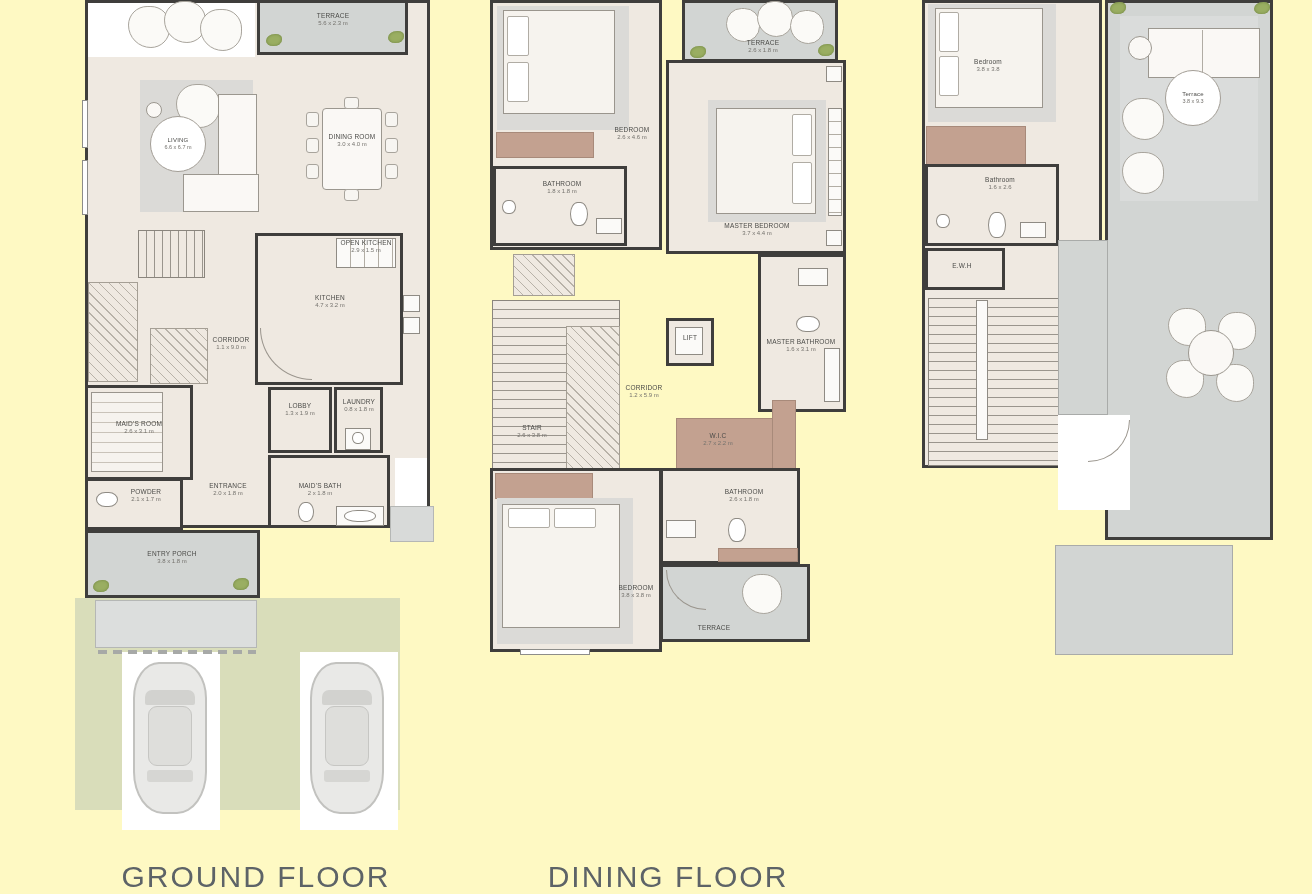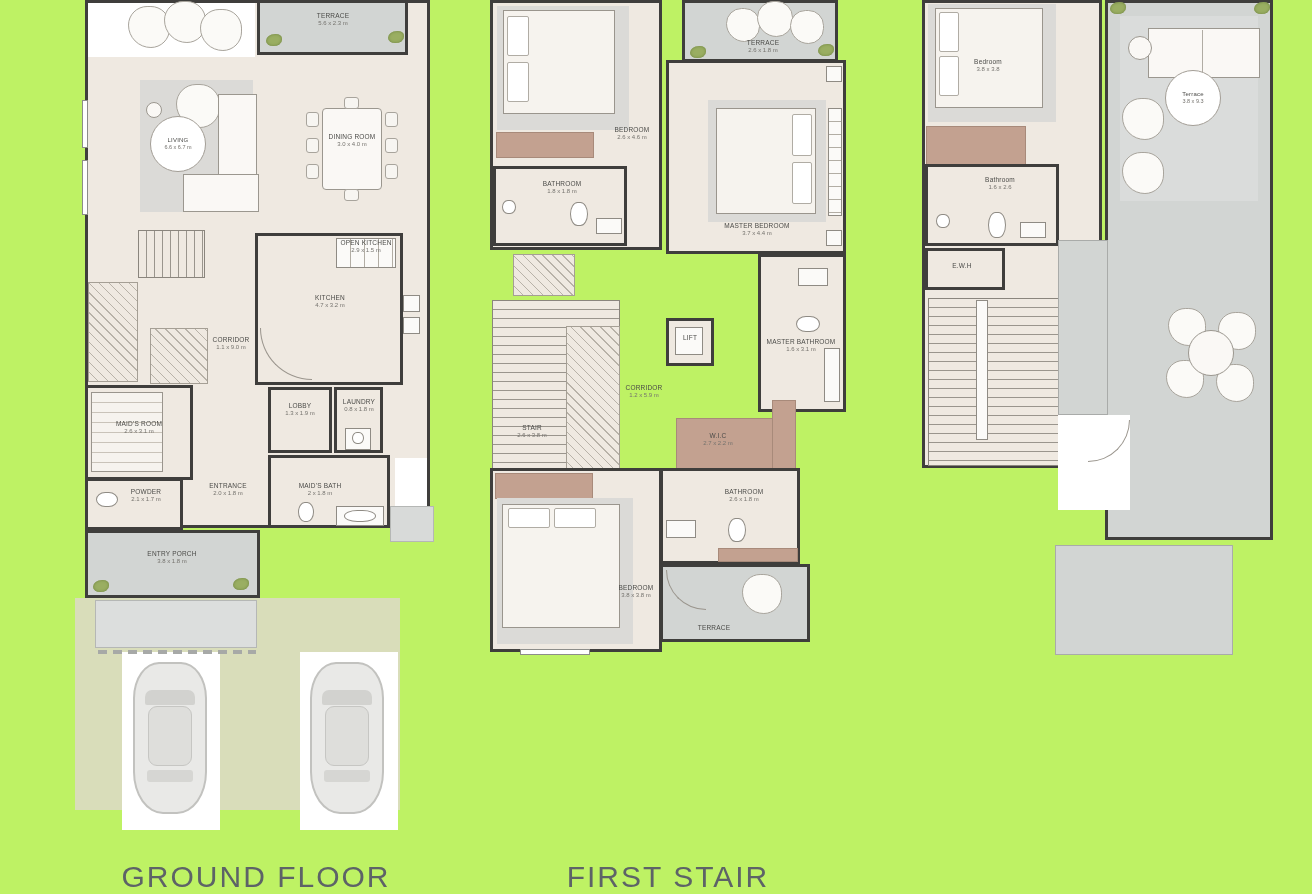--- a/index.html
+++ b/index.html
@@ -1,16 +1,16 @@
 <!DOCTYPE html>
 <html><head>
 <meta charset="utf-8">
 <style>
   html,body{margin:0;padding:0;background:#fff;}
-  .canvas{position:relative;width:1312px;height:894px;background:#bef264;overflow:hidden;
+  .canvas{position:relative;width:1312px;height:894px;background:#fef9c3;overflow:hidden;
           font-family:"Liberation Sans", sans-serif;}
   .plan{position:absolute;left:0;top:0;width:100%;height:100%;}
   *{box-sizing:border-box;}
 
   
   .w   {position:absolute;background:#efe9e1;border:3px solid #3f3e3c;}
   .t   {position:absolute;background:#d2d5d3;border:3px solid #3f3e3c;}
   .ta  {position:absolute;background:#d2d5d3;border:1px solid #a9aba9;}
   .gr  {position:absolute;background:#d9ddba;}
   .wh  {position:absolute;background:#ffffff;}
@@ -351,15 +351,15 @@
     </div>
 
     <div class="chair" style="left:1168px;top:308px;width:38px;height:38px"></div>
     <div class="chair" style="left:1218px;top:312px;width:38px;height:38px"></div>
     <div class="chair" style="left:1166px;top:360px;width:38px;height:38px"></div>
     <div class="chair" style="left:1216px;top:364px;width:38px;height:38px"></div>
     <div class="f circ" style="left:1188px;top:330px;width:46px;height:46px"></div>
   </div>
 
   <div class="floor-title" style="left:256px">GROUND FLOOR</div>
-  <div class="floor-title" style="left:668px">FIRST STAIR</div>
+  <div class="floor-title" style="left:668px">DINING FLOOR</div>
 
 </div>
 
 </body></html>

